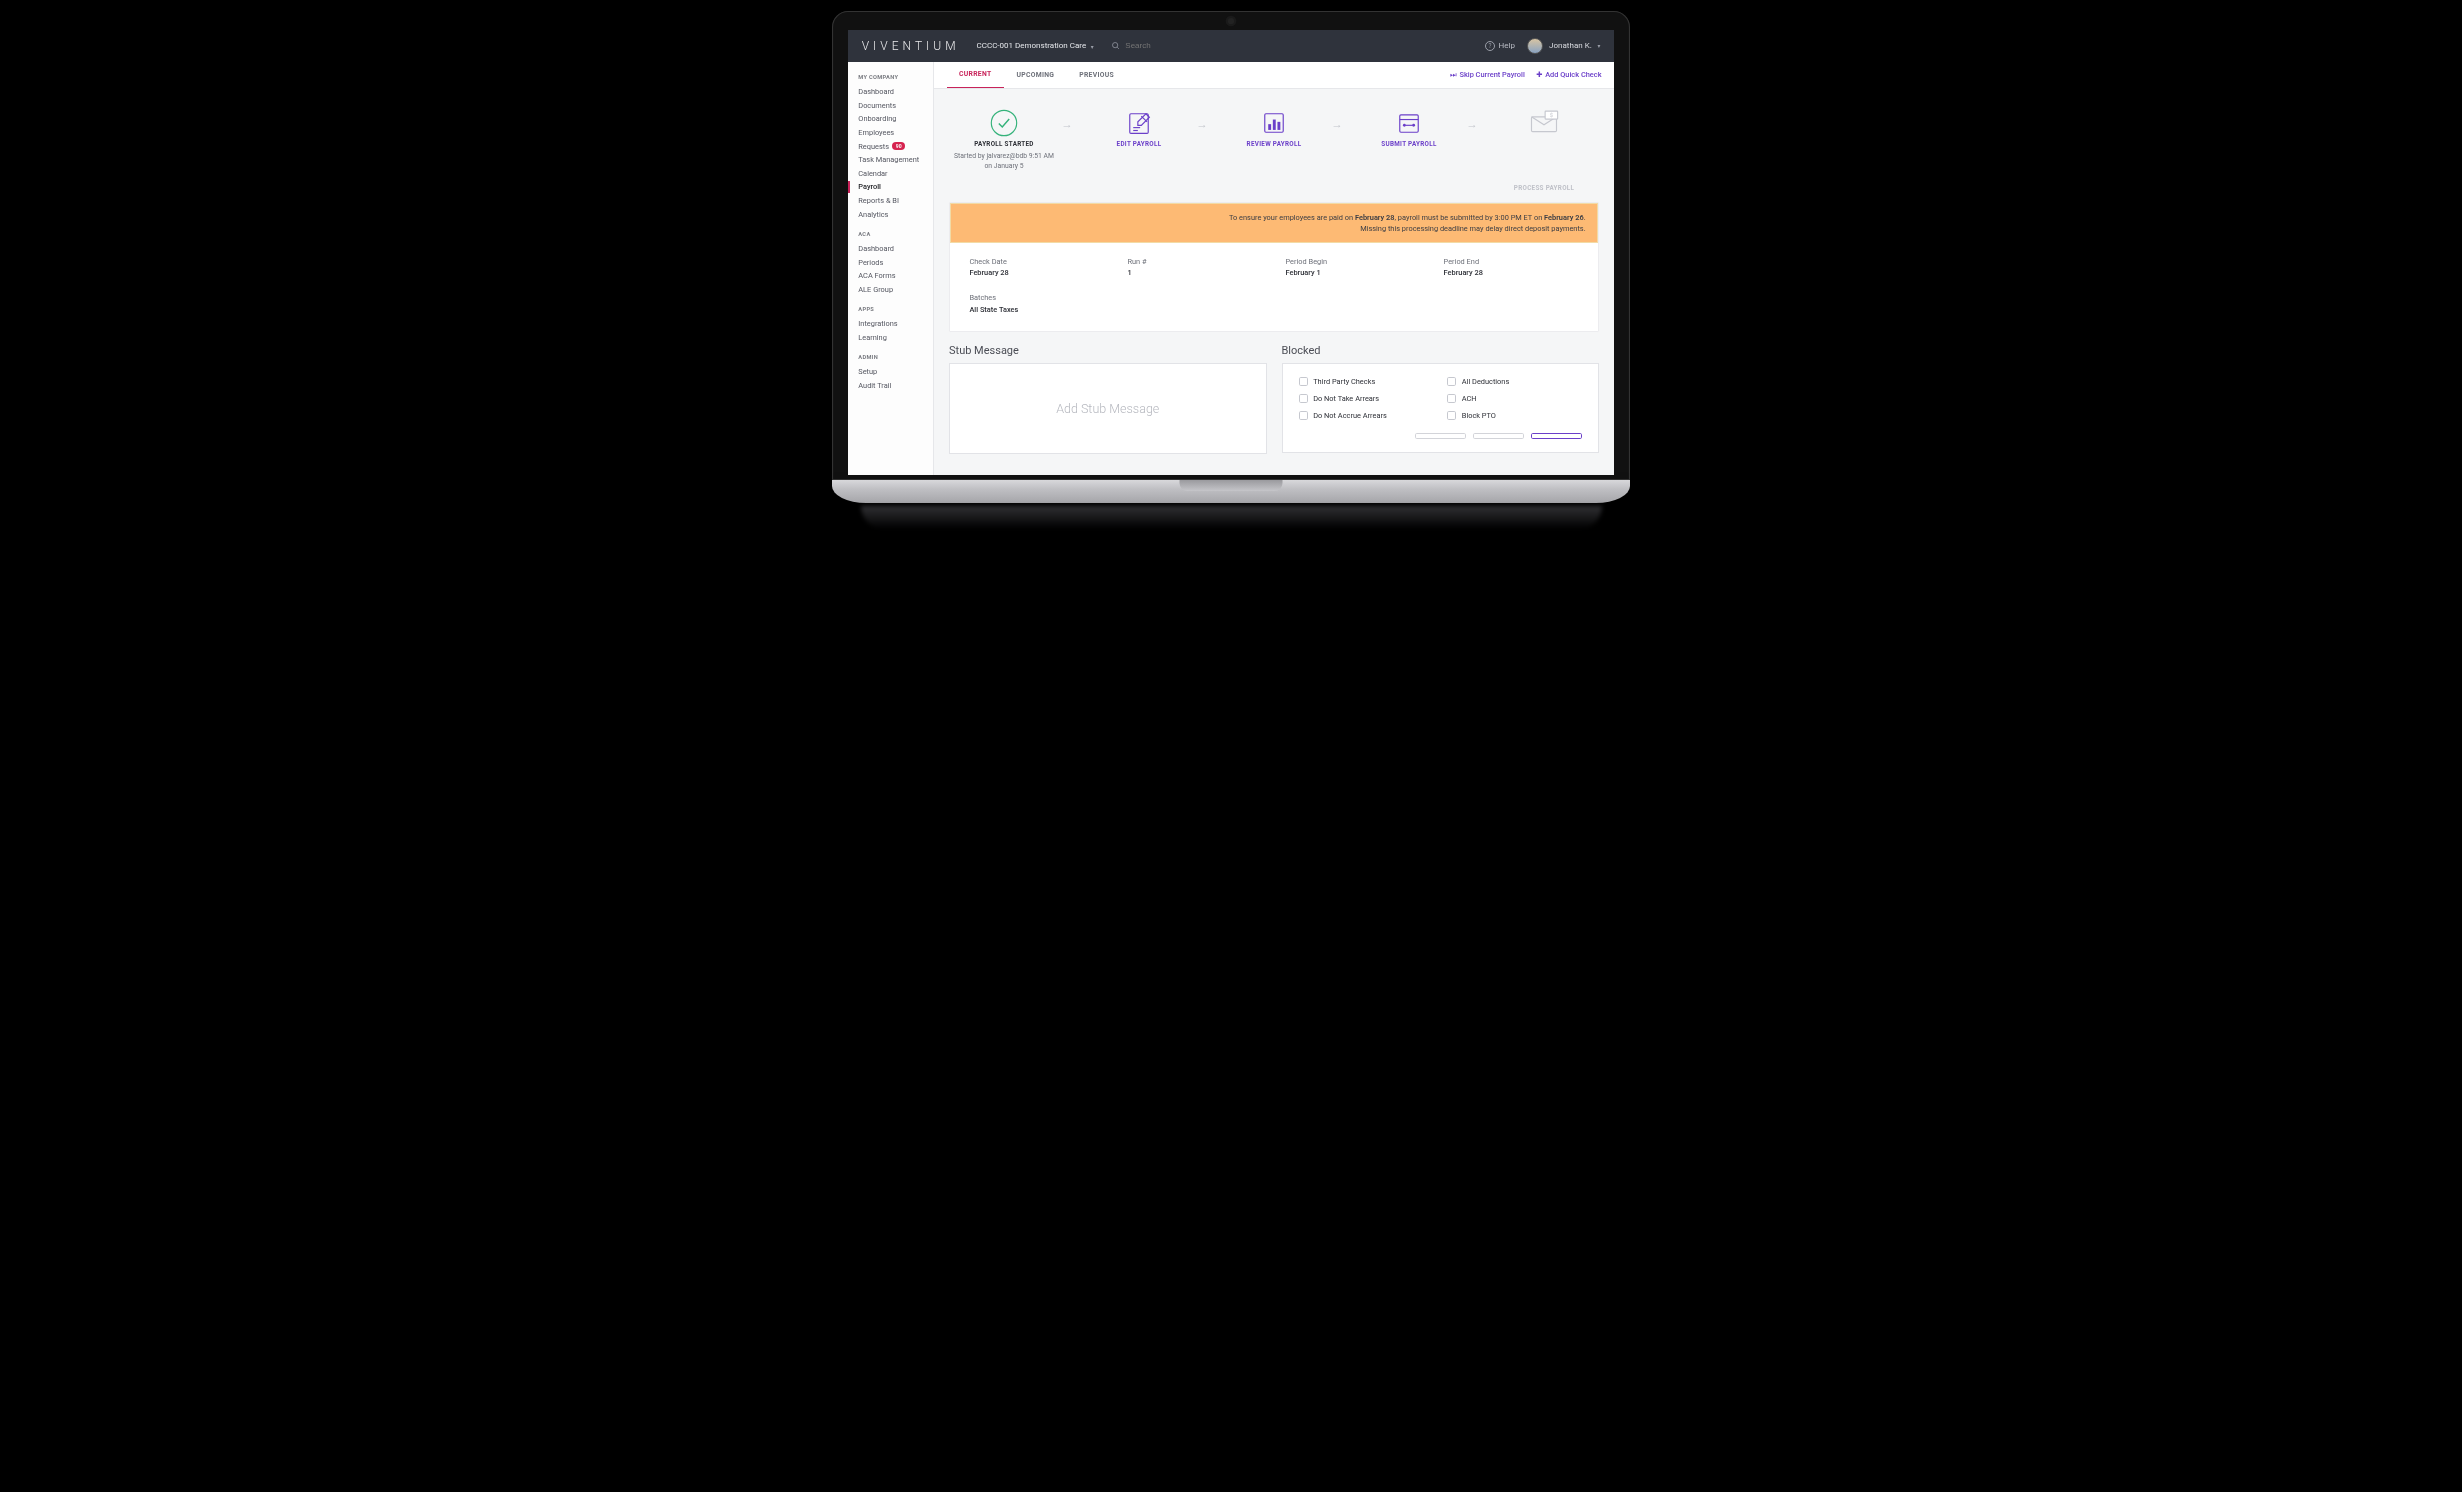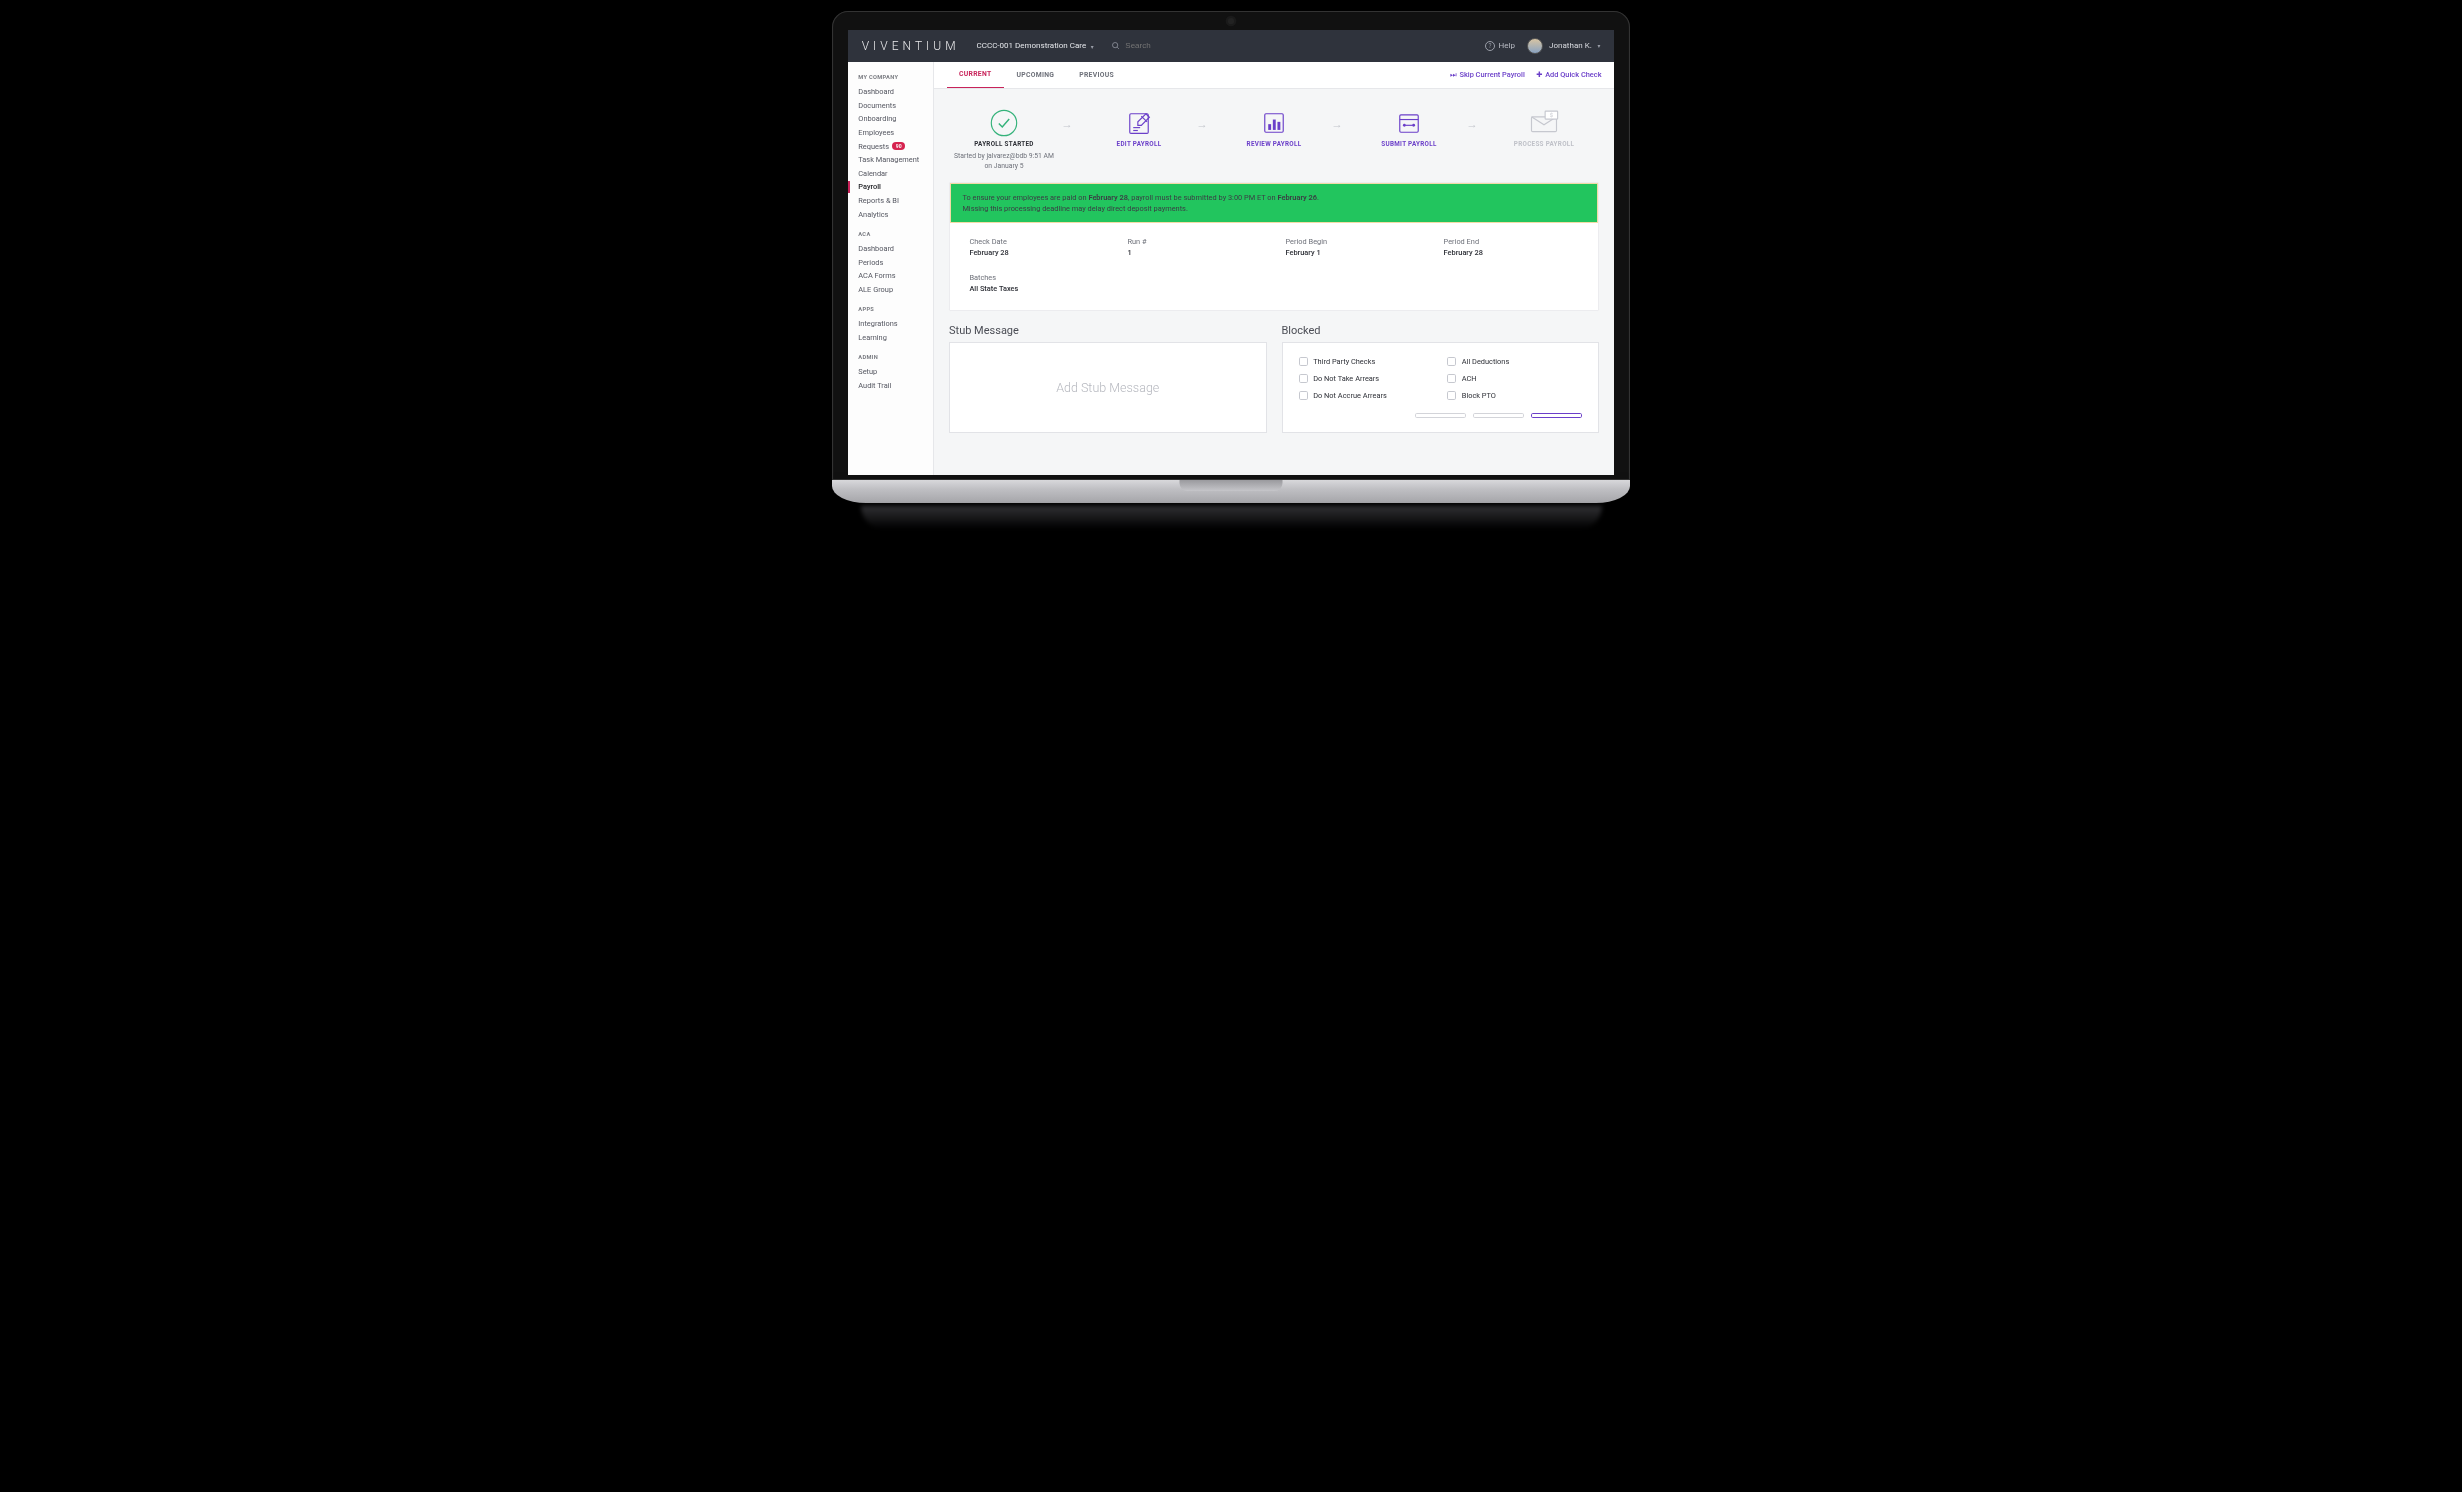--- a/index.html
+++ b/index.html
@@ -169,39 +169,40 @@
   .link-action { color:#6b3fc9; font-size:7.4px; cursor:pointer; display:flex; align-items:center; gap:2.8px;}
   .link-action .ico{font-size:7.4px;}
 
   .stage { padding: 17px 15px; }
   .steps { display:flex; align-items:flex-start; justify-content:space-between; gap:2.3px; margin-bottom:10.3px;}
   .step { flex:1; text-align:center; }
   .step-icon-wrap{ height:34px; display:flex; align-items:center; justify-content:center;}
   .step-label{ font-size:6.3px; letter-spacing:0.3px; font-weight:700;}
   .step.done .step-label{ color:#2d2f36;}
   .step.avail .step-label{ color:#6b3fc9;}
-  .step.disabled .step-label{ color:#bfc1c8;}
+  .step.disabled .step-label{ color:#bfc1c8;margin-top:44px;}
   .arrow{ width:20.5px; padding-top:11.4px; color:#c3c5cc; font-size:11.4px; flex:0 0 auto;}
   .step-sub{ font-size:6.8px; color:#6d7079; margin-top:4.6px; line-height:1.4;}
 
   svg { display:block;}
 
   .panel {
     background:#fff;
     border:0.6px solid #ececef;
     border-radius:1.1px;
     margin-top:5.7px;
   }
   .notice {
-    background:#22c55e;
+    background:#fdba74;
     border:0.6px solid #f2dba6;
     padding:8px 11.4px;
     font-size:7.4px;
     color:#3b3d44;
     line-height:1.5;
+    text-align:right;
   }
   .notice b{font-weight:600;}
   .grid {
     display:grid;
     grid-template-columns: repeat(4,1fr);
     gap: 16px 23px;
     padding: 13.7px 19.4px 17px 19.4px;
     font-size:7.4px;
   }
   .field-label{ color:#6d7079; margin-bottom:2.3px;}

